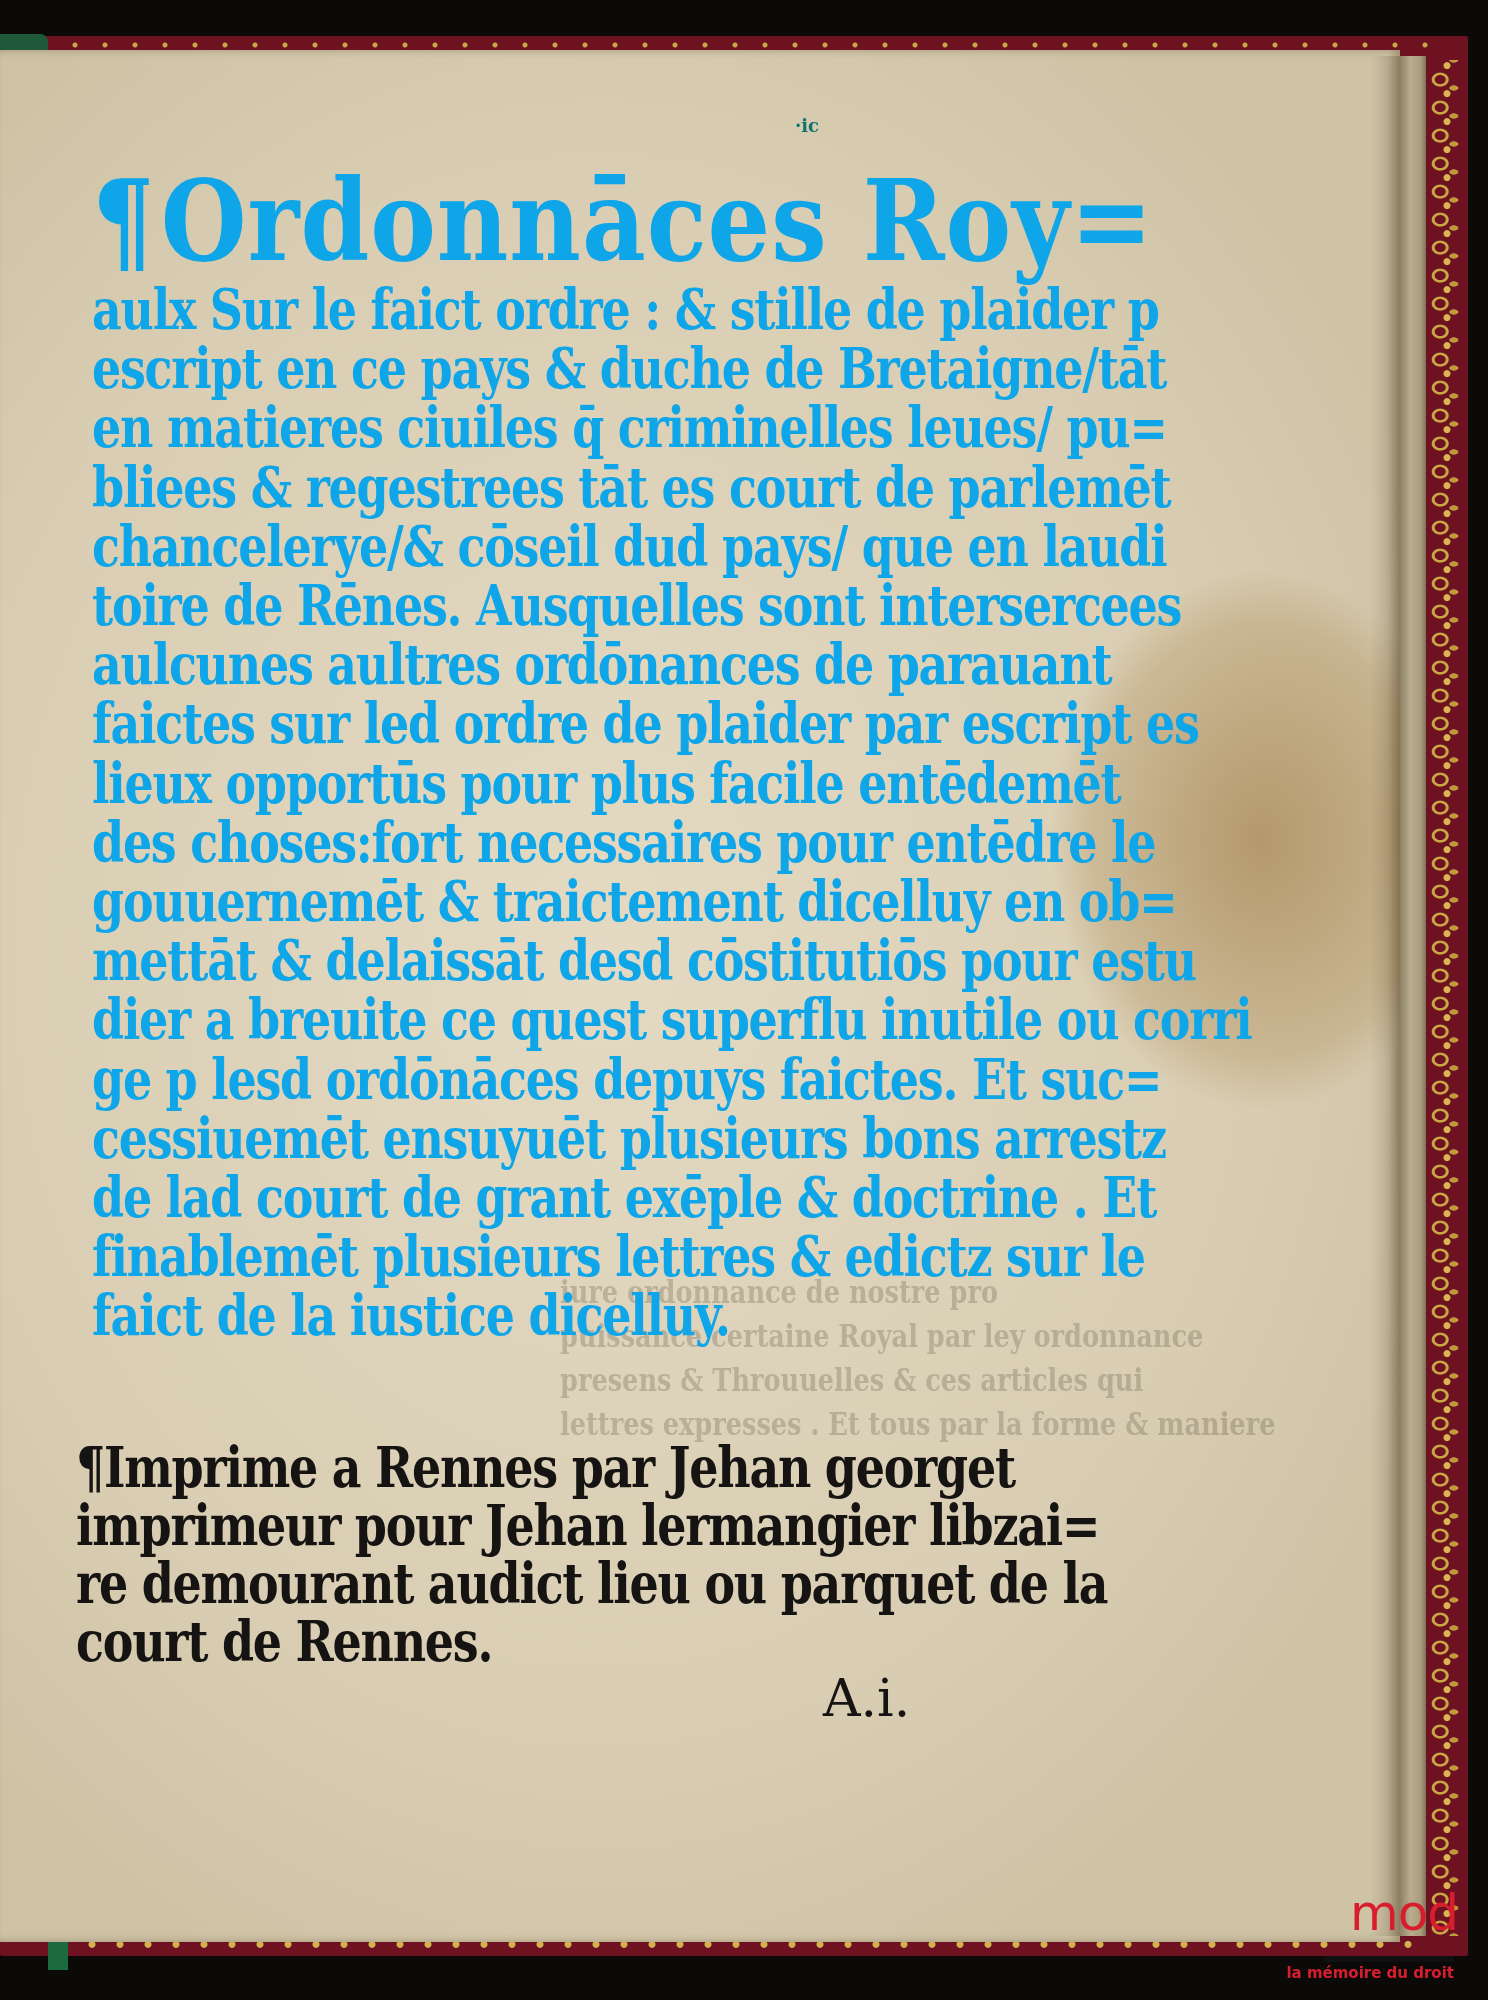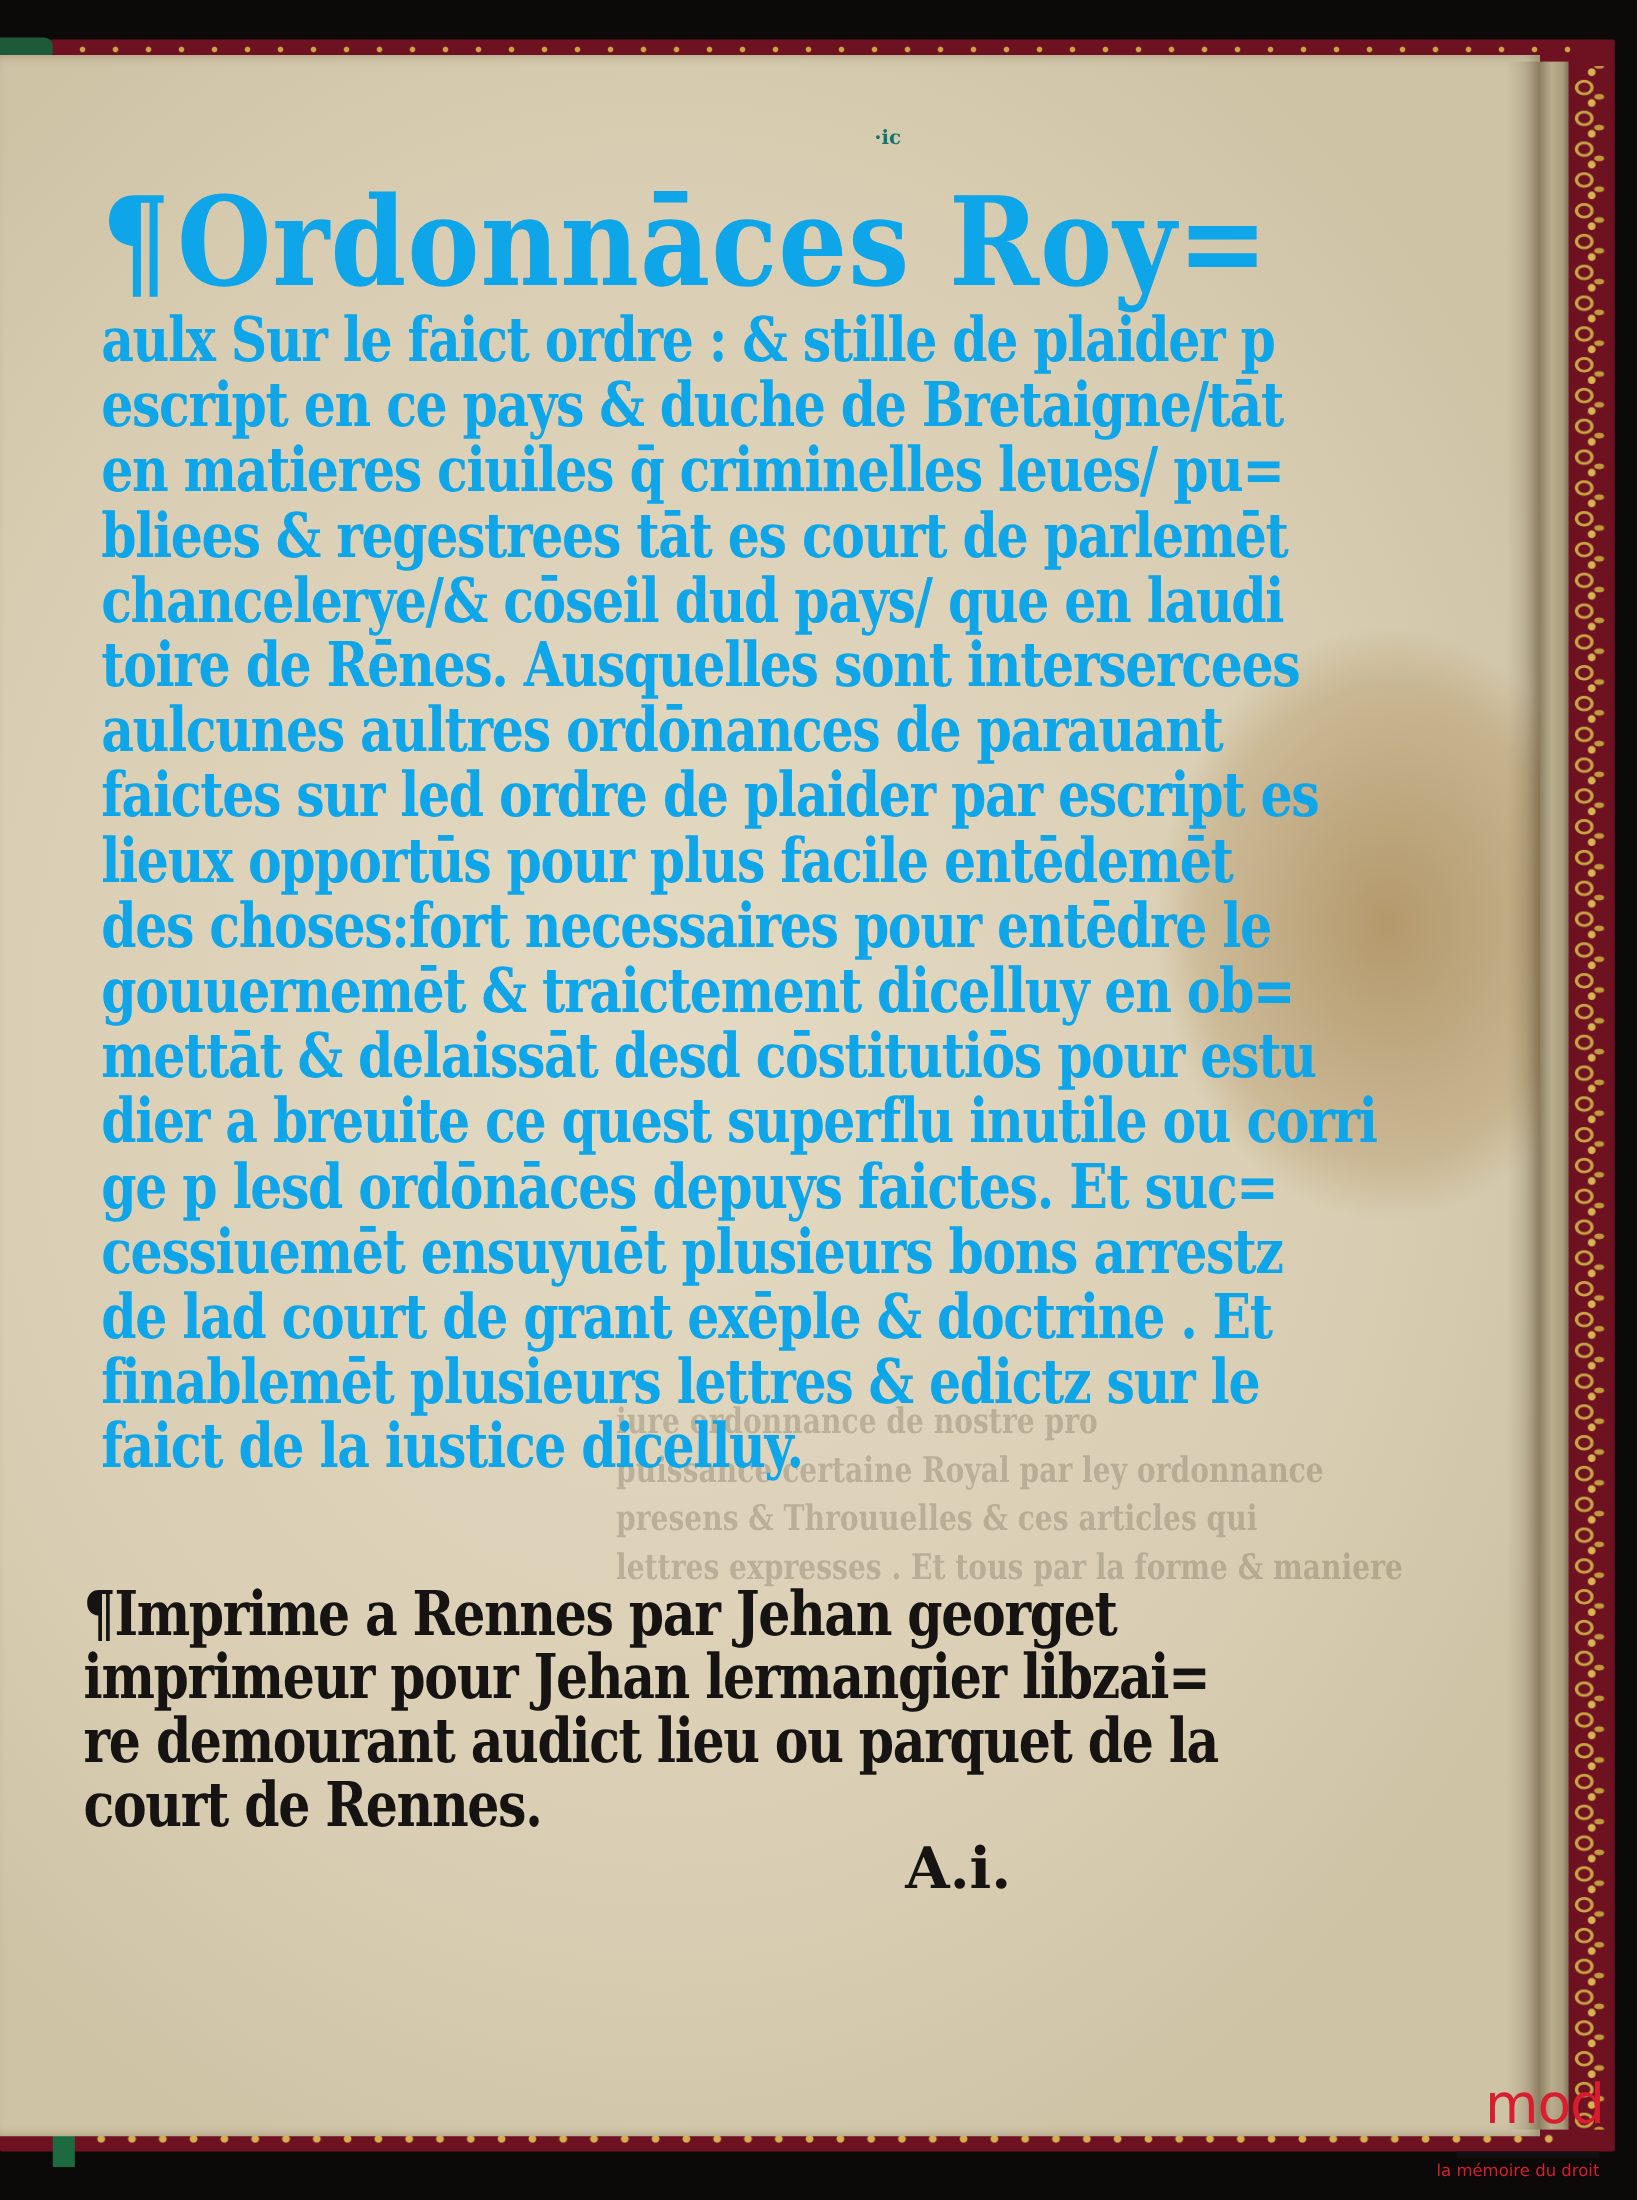--- a/index.html
+++ b/index.html
@@ -86,40 +86,40 @@
   .colophon .body-line { line-height: 58px; }
   .bleed {
     position: absolute; left: 560px; top: 1270px; width: 520px;
     color: rgba(60,50,35,0.22); font-size: 32px; line-height: 44px;
     font-weight: bold; white-space: nowrap;
     font-family: "DejaVu Serif", serif;
     transform: scaleX(0.8); transform-origin: left;
   }
   .folio {
     position: absolute; left: 823px; top: 1668px;
-    font-size: 52px; font-weight: bold; color: #161412;
+    font-size: 52px; font-weight: normal; color: #161412;
     font-family: "DejaVu Serif", serif;
   }
   
   .logo {
     position: absolute; right: 12px; bottom: 8px; width: 190px; height: 140px;
     text-align: right;
   }
   .logo-mark {
     font-family: "DejaVu Sans", sans-serif; font-size: 50px; line-height: 66px;
     color: #d81e2e; font-weight: normal; letter-spacing: -1px;
     position: absolute; right: 18px; top: 28px;
   }
   .logo-bar {
     position: absolute; right: 22px; top: 104px; width: 130px; height: 6px;
     background: #111;
   }
   .logo-tagline {
     position: absolute; right: 22px; top: 112px;
-    font-family: "DejaVu Sans", sans-serif; font-size: 15px; font-weight: normal;
+    font-family: "DejaVu Sans", sans-serif; font-size: 15px; font-weight: bold;
     color: #d81e2e; white-space: nowrap;
   }
 </style>
 </head>
 <body>
 
 <div class="binding">
   <div class="binding-pattern-top"></div>
   <div class="binding-pattern-right"></div>
   <div class="binding-pattern-bottom"></div>

